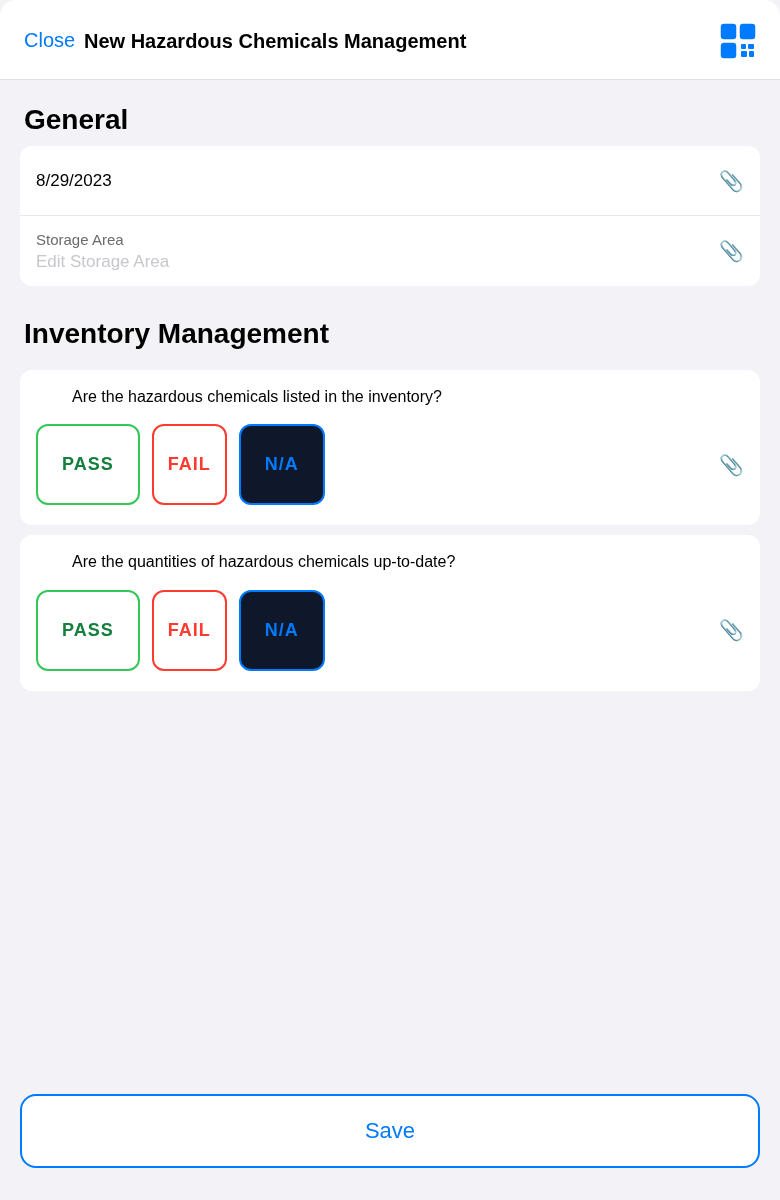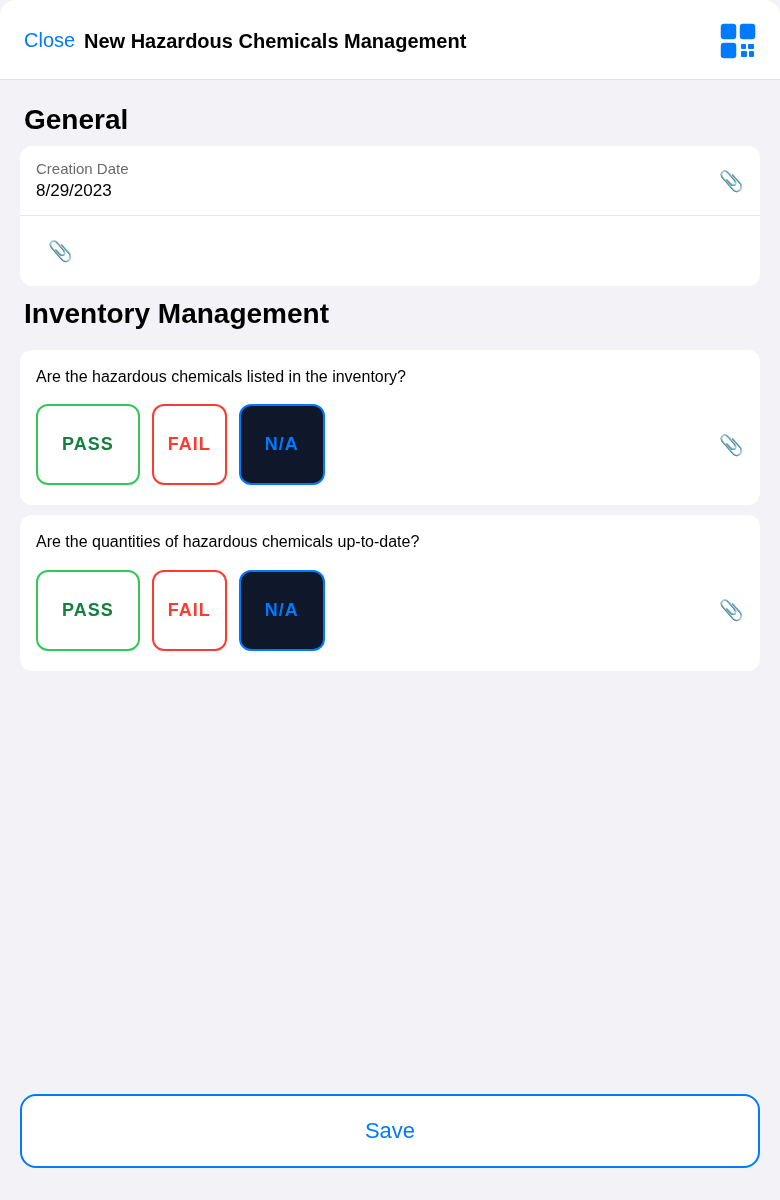--- a/index.html
+++ b/index.html
@@ -64,21 +64,21 @@
       align-items: center;
     }
 
     
     .scroll-content {
       flex: 1;
       overflow-y: auto;
       padding: 24px 20px;
       display: flex;
       flex-direction: column;
-      gap: 12px;
+      gap: 32px;
     }
 
     
     .section-card {
       background: #ffffff;
       border-radius: 12px;
       overflow: hidden;
     }
 
     .section-title {
@@ -142,20 +142,21 @@
       background: #ffffff;
       border-radius: 12px;
       padding: 16px 16px 20px 16px;
     }
 
     .question-text {
       font-size: 16px;
       color: #000000;
       line-height: 1.4;
       margin-bottom: 16px;
+      margin-left: 36px;
     }
 
     .answer-row {
       display: flex;
       align-items: center;
       gap: 12px;
     }
 
     .answer-buttons {
       display: flex;
@@ -265,27 +266,30 @@
   </div>
 
   <div class="scroll-content">
 
     <div>
       <div class="section-title">General</div>
       <div class="section-card">
 
         <div class="field-row">
           <div class="field-content">
-            <div class="field-label">Creation Date</div>
             <div class="field-value">8/29/2023</div>
           </div>
           <span class="paperclip-icon">📎</span>
         </div>
 
         <div class="field-row">
+          <div class="field-content">
+            <div class="field-label">Storage Area</div>
+            <div class="field-placeholder">Edit Storage Area</div>
+          </div>
           <span class="paperclip-icon">📎</span>
         </div>
 
       </div>
     </div>
 
     <div class="inventory-section">
       <div class="section-title">Inventory Management</div>
 
       <div class="question-card">

